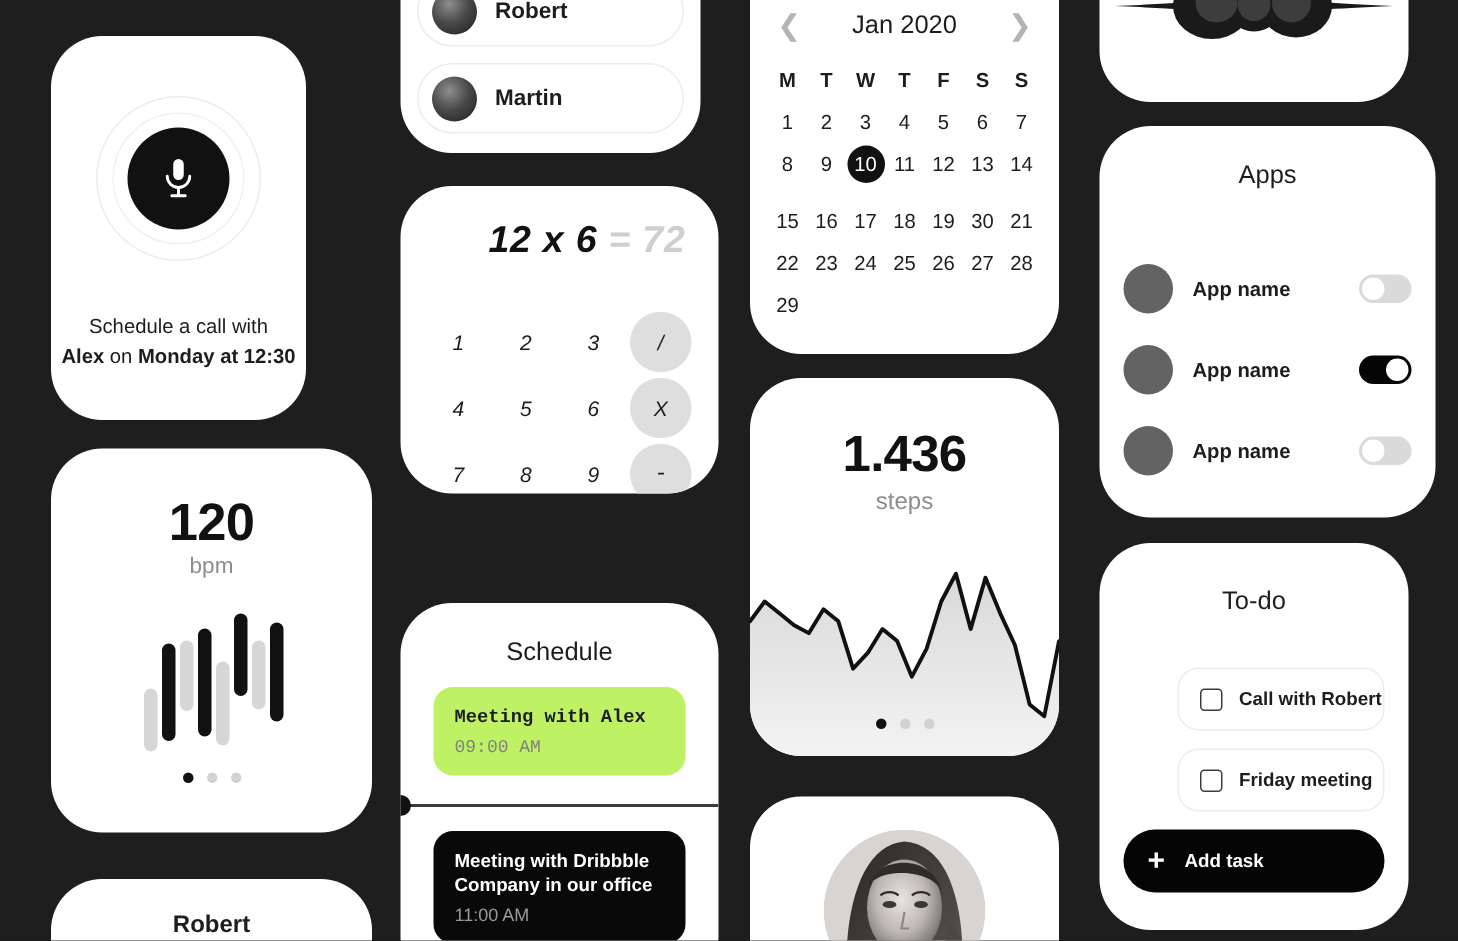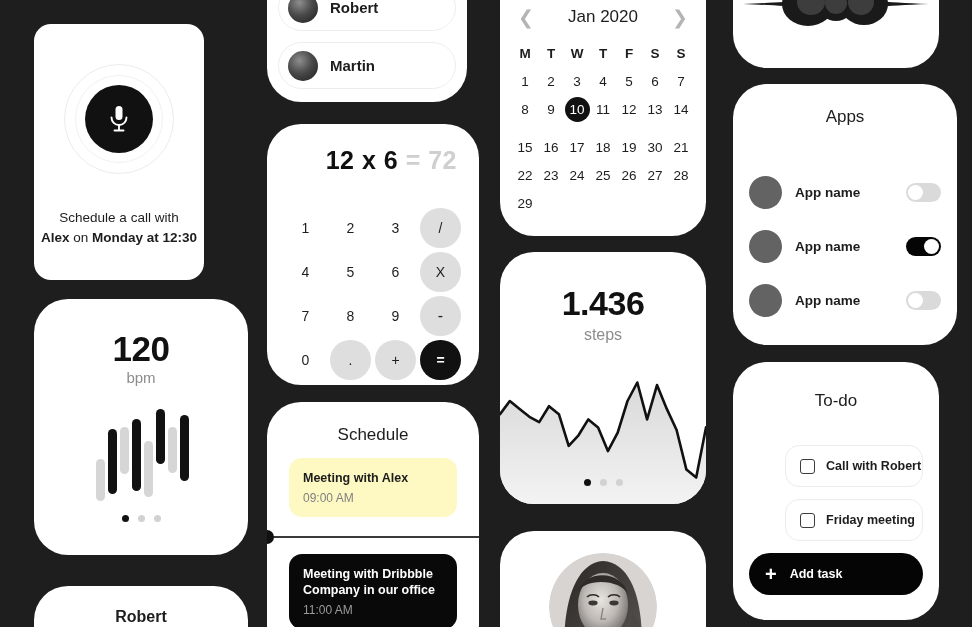--- a/index.html
+++ b/index.html
@@ -13,21 +13,21 @@
   .board { position: relative; width: 972px; height: 627px; background: #1e1e1e; }
 
   .card {
     position: absolute;
     background: #ffffff;
     border-radius: 34px;
     overflow: hidden;
   }
 
   
-  #card-voice   { left: 34px;  top: 24px;  width: 170px; height: 256px; border-radius: 17px; }
+  #card-voice   { left: 34px;  top: 24px;  width: 170px; height: 256px; }
   #card-heart   { left: 34px;  top: 299px; width: 214px; height: 256px; }
   #card-robert  { left: 34px;  top: 586px; width: 214px; height: 120px; }
 
   .ripple-wrap {
     position: absolute; left: 50%; top: 40px;
     transform: translateX(-50%);
     width: 110px; height: 110px;
   }
   .ring { position:absolute; border-radius:50%; border:1px solid #ececec; }
   .ring.r1 { left:0; top:0; width:110px; height:110px; }
@@ -52,21 +52,21 @@
 
   .dots { position:absolute; left:0; right:0; display:flex; justify-content:center; gap:9px; }
   .dot { width:7px; height:7px; border-radius:50%; background:#d2d2d2; }
   .dot.on { background:#111; }
 
   .center-name { position:absolute; left:0; right:0; top:22px; text-align:center;
                  font-size:16px; font-weight:600; color:#1d1d1d; }
 
   
   #card-contacts { left: 267px; top: -46px; width: 200px; height: 148px; }
-  #card-calc     { left: 267px; top: 124px; width: 212px; height: 261px; }
+  #card-calc     { left: 267px; top: 124px; width: 212px; height: 205px; font-style: italic; }
   #card-sched    { left: 267px; top: 402px; width: 212px; height: 256px; }
 
   .contact-row {
     position:absolute; left:11px; width:178px; height:47px;
     border:1px solid #ededed; border-radius:24px;
     display:flex; align-items:center; padding-left:9px; gap:12px;
     background:#fff;
   }
   .avatar-sm { width:30px; height:30px; border-radius:50%; flex:none;
                background:radial-gradient(circle at 38% 32%, #8e8e8e 0%, #4a4a4a 46%, #1c1c1c 100%); }
@@ -80,21 +80,21 @@
   .key { height:40px; display:flex; align-items:center; justify-content:center;
          font-size:14px; color:#1d1d1d; }
   .key.op { background:#dedede; border-radius:20px; margin:0 2px; }
   .key.eq { background:#111; color:#fff; border-radius:20px; margin:0 2px; font-weight:700; }
 
   .sched-title { position:absolute; left:0; right:0; top:23px; text-align:center;
                  font-size:17px; color:#1d1d1d; }
   .sched-item { position:absolute; left:22px; width:168px; border-radius:13px; padding:12px 14px; }
   .sched-item .t { font-size:12.5px; font-weight:700; line-height:16px; }
   .sched-item .tm { font-size:12px; margin-top:5px; }
-  .sched-item.gray { background:#fef9c3; }
+  .sched-item.gray { background:#bef264;font-family:Liberation Mono, monospace; }
   .sched-item.gray .t { color:#1d1d1d; }
   .sched-item.gray .tm { color:#808080; }
   .sched-item.dark { background:#090909; }
   .sched-item.dark .t { color:#ffffff; }
   .sched-item.dark .tm { color:#9a9a9a; }
   .timeline { position:absolute; left:0; right:0; height:2px; background:#3a3a3a; }
   .timeline-dot { position:absolute; width:14px; height:14px; border-radius:50%;
                   background:#111; left:-7px; top:-6px; }
 
   

